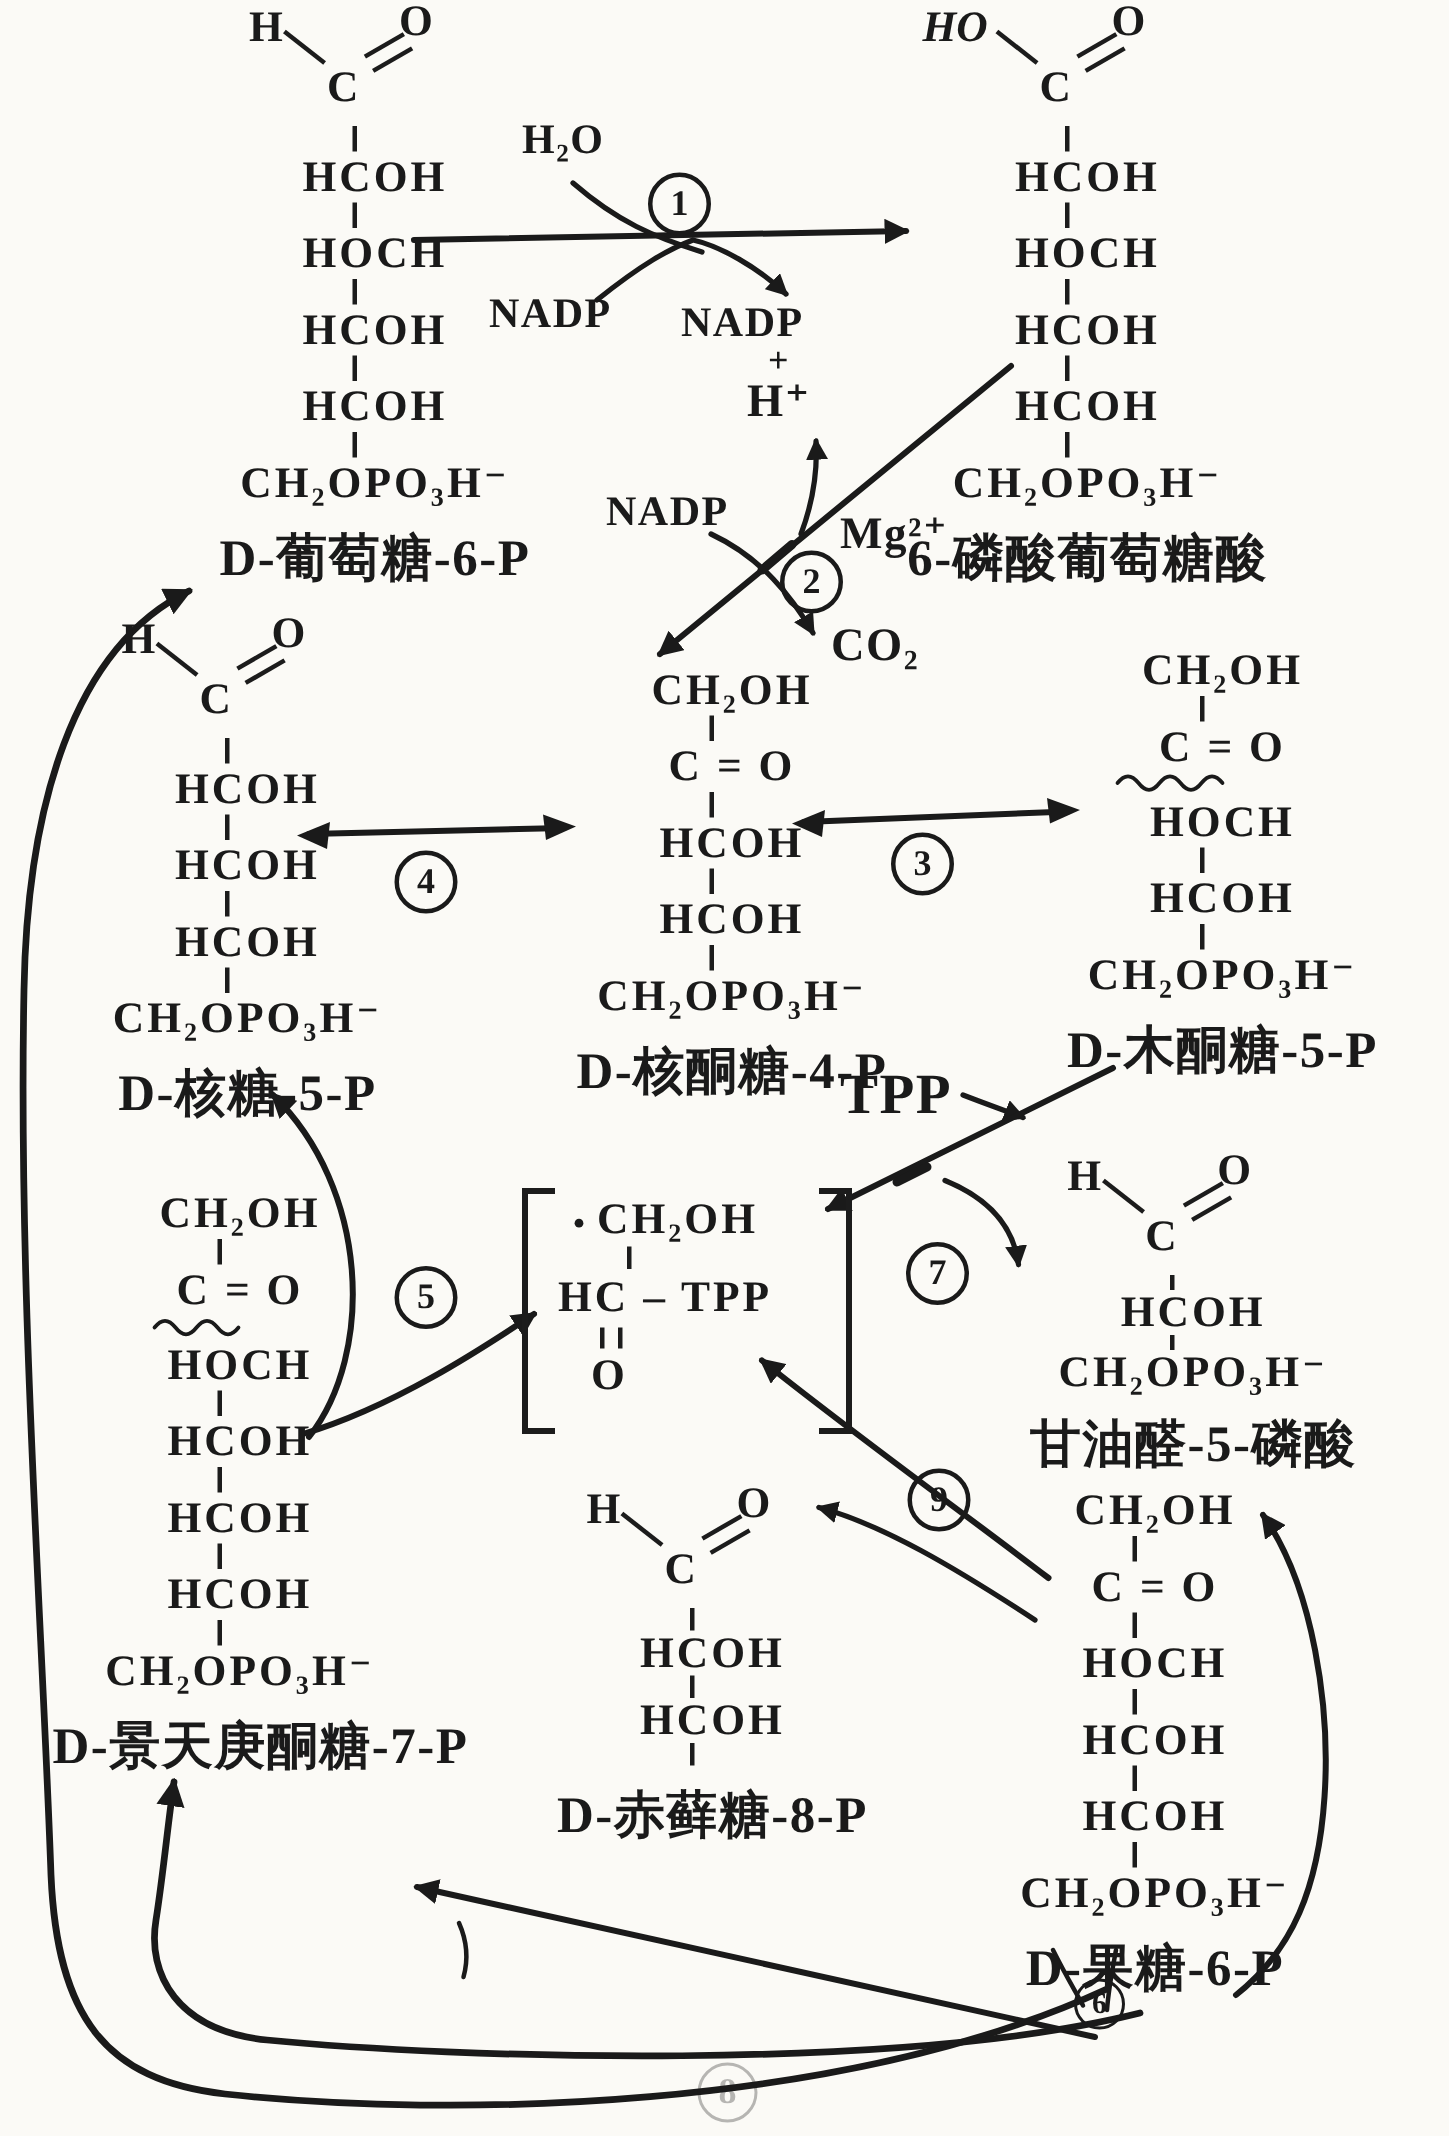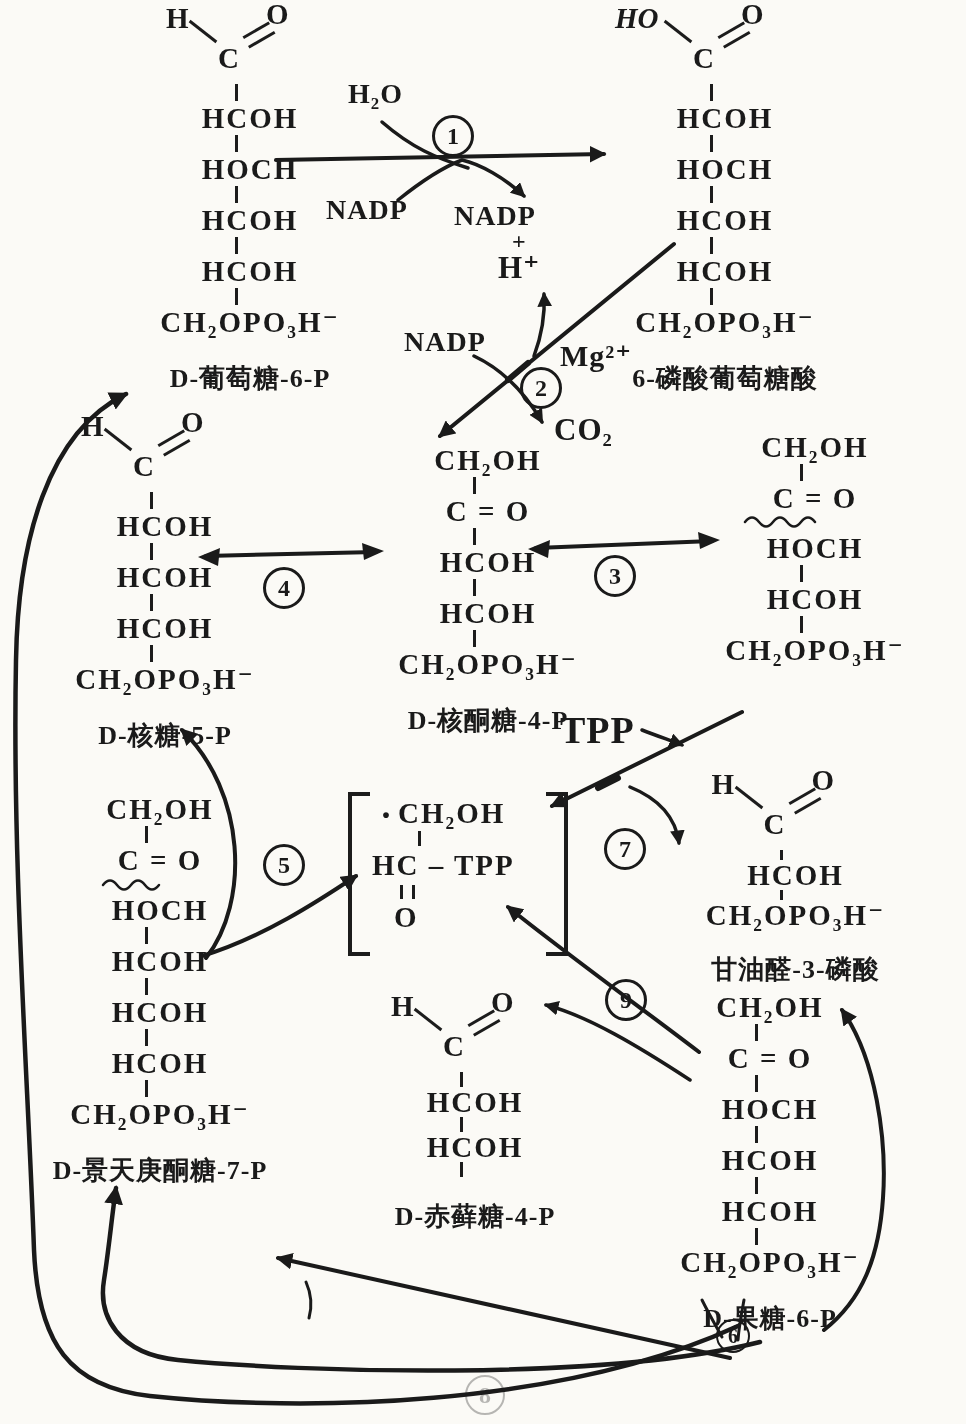--- a/index.html
+++ b/index.html
@@ -5,21 +5,21 @@
   html,body{margin:0;padding:0;background:#e8e6e0;}
   .page{position:relative;width:966px;height:1424px;background:#fbfaf6;overflow:hidden;
         font-family:"Liberation Serif","DejaVu Serif",serif;color:#1a1a1a;}
   .mol{position:absolute;text-align:center;}
   .mol .row{font-size:29px;font-weight:700;letter-spacing:2px;line-height:30px;white-space:nowrap;}
   .mol.tall .row{line-height:34px;}
   .bond{width:3px;height:15px;background:#1c1c1c;margin:0 auto;transform:translateX(-14px);}
   .mol.tall .bond{height:17px;}
   .mol.compact .bond{height:10px;}
   .wavyspacer{height:16px;}
-  .mlabel{font-size:26px;font-weight:700;letter-spacing:1px;margin-top:22px;white-space:nowrap;}
+  .mlabel{font-size:34px;font-weight:700;letter-spacing:1px;margin-top:10px;white-space:nowrap;}
   .head{position:relative;height:80px;}
   .head span{position:absolute;font-size:29px;font-weight:700;}
   .head .hl{left:calc(50% - 84px);top:-2px;}
   .head.head-ho .hl{left:calc(50% - 110px);font-style:italic;}
   .head .hr{left:calc(50% + 16px);top:-6px;}
   .head .hc{left:calc(50% - 32px);top:38px;}
   .hb1{position:absolute;left:calc(50% - 64px);top:26px;width:34px;border-top:3.5px solid #1c1c1c;transform:rotate(38deg);}
   .hb2{position:absolute;left:calc(50% - 6px);top:24px;width:30px;height:8px;
        border-top:3px solid #1c1c1c;border-bottom:3px solid #1c1c1c;transform:rotate(-30deg);}
   .cof{position:absolute;font-size:28px;font-weight:700;letter-spacing:1px;white-space:nowrap;}
@@ -167,20 +167,21 @@
   <div class="mol tall" style="left:690px;top:430px;width:250px">
     <div class="row">CH₂OH</div>
     <div class="bond"></div>
     <div class="row">C = O</div>
     <div class="wavyspacer"></div>
     <div class="row">HOCH</div>
     <div class="bond"></div>
     <div class="row">HCOH</div>
     <div class="bond"></div>
     <div class="row">CH₂OPO₃H⁻</div>
+    <div class="mlabel">D-木酮糖-5-P</div>
   </div>
 
   <div class="mol tall" style="left:35px;top:792px;width:250px">
     <div class="row">CH₂OH</div>
     <div class="bond"></div>
     <div class="row">C = O</div>
     <div class="wavyspacer"></div>
     <div class="row">HOCH</div>
     <div class="bond"></div>
     <div class="row">HCOH</div>
@@ -199,21 +200,21 @@
       <span class="hr">O</span>
       <span class="hc">C</span>
       <i class="hb1"></i>
       <i class="hb2"></i>
     </div>
     <div class="bond"></div>
     <div class="row">HCOH</div>
     <div class="bond"></div>
     <div class="row">HCOH</div>
     <div class="bond"></div>
-    <div class="mlabel">D-赤藓糖-4-P</div>
+    <div class="mlabel">D-赤藓糖-8-P</div>
   </div>
 
   <div class="mol tall" style="left:645px;top:990px;width:250px">
     <div class="row">CH₂OH</div>
     <div class="bond"></div>
     <div class="row">C = O</div>
     <div class="bond"></div>
     <div class="row">HOCH</div>
     <div class="bond"></div>
     <div class="row">HCOH</div>
@@ -229,21 +230,21 @@
       <span class="hl">H</span>
       <span class="hr">O</span>
       <span class="hc">C</span>
       <i class="hb1"></i>
       <i class="hb2"></i>
     </div>
     <div class="bond"></div>
     <div class="row">HCOH</div>
     <div class="bond"></div>
     <div class="row">CH₂OPO₃H⁻</div>
-    <div class="mlabel">甘油醛-3-磷酸</div>
+    <div class="mlabel">甘油醛-5-磷酸</div>
   </div>
 
   <div class="bracket bl" style="left:348px;top:792px"></div>
   <div class="bracket br" style="left:546px;top:792px"></div>
   <div class="dot" style="left:380px;top:794px">·</div>
   <div class="ti" style="left:368px;top:797px;height:150px">
     <div class="row" style="left:30px;top:0">CH₂OH</div>
     <div class="bond" style="position:absolute;left:50px;top:34px;transform:none"></div>
     <div class="row" style="left:4px;top:52px">HC – TPP</div>
     <div class="dbond" style="left:32px;top:88px"></div>

